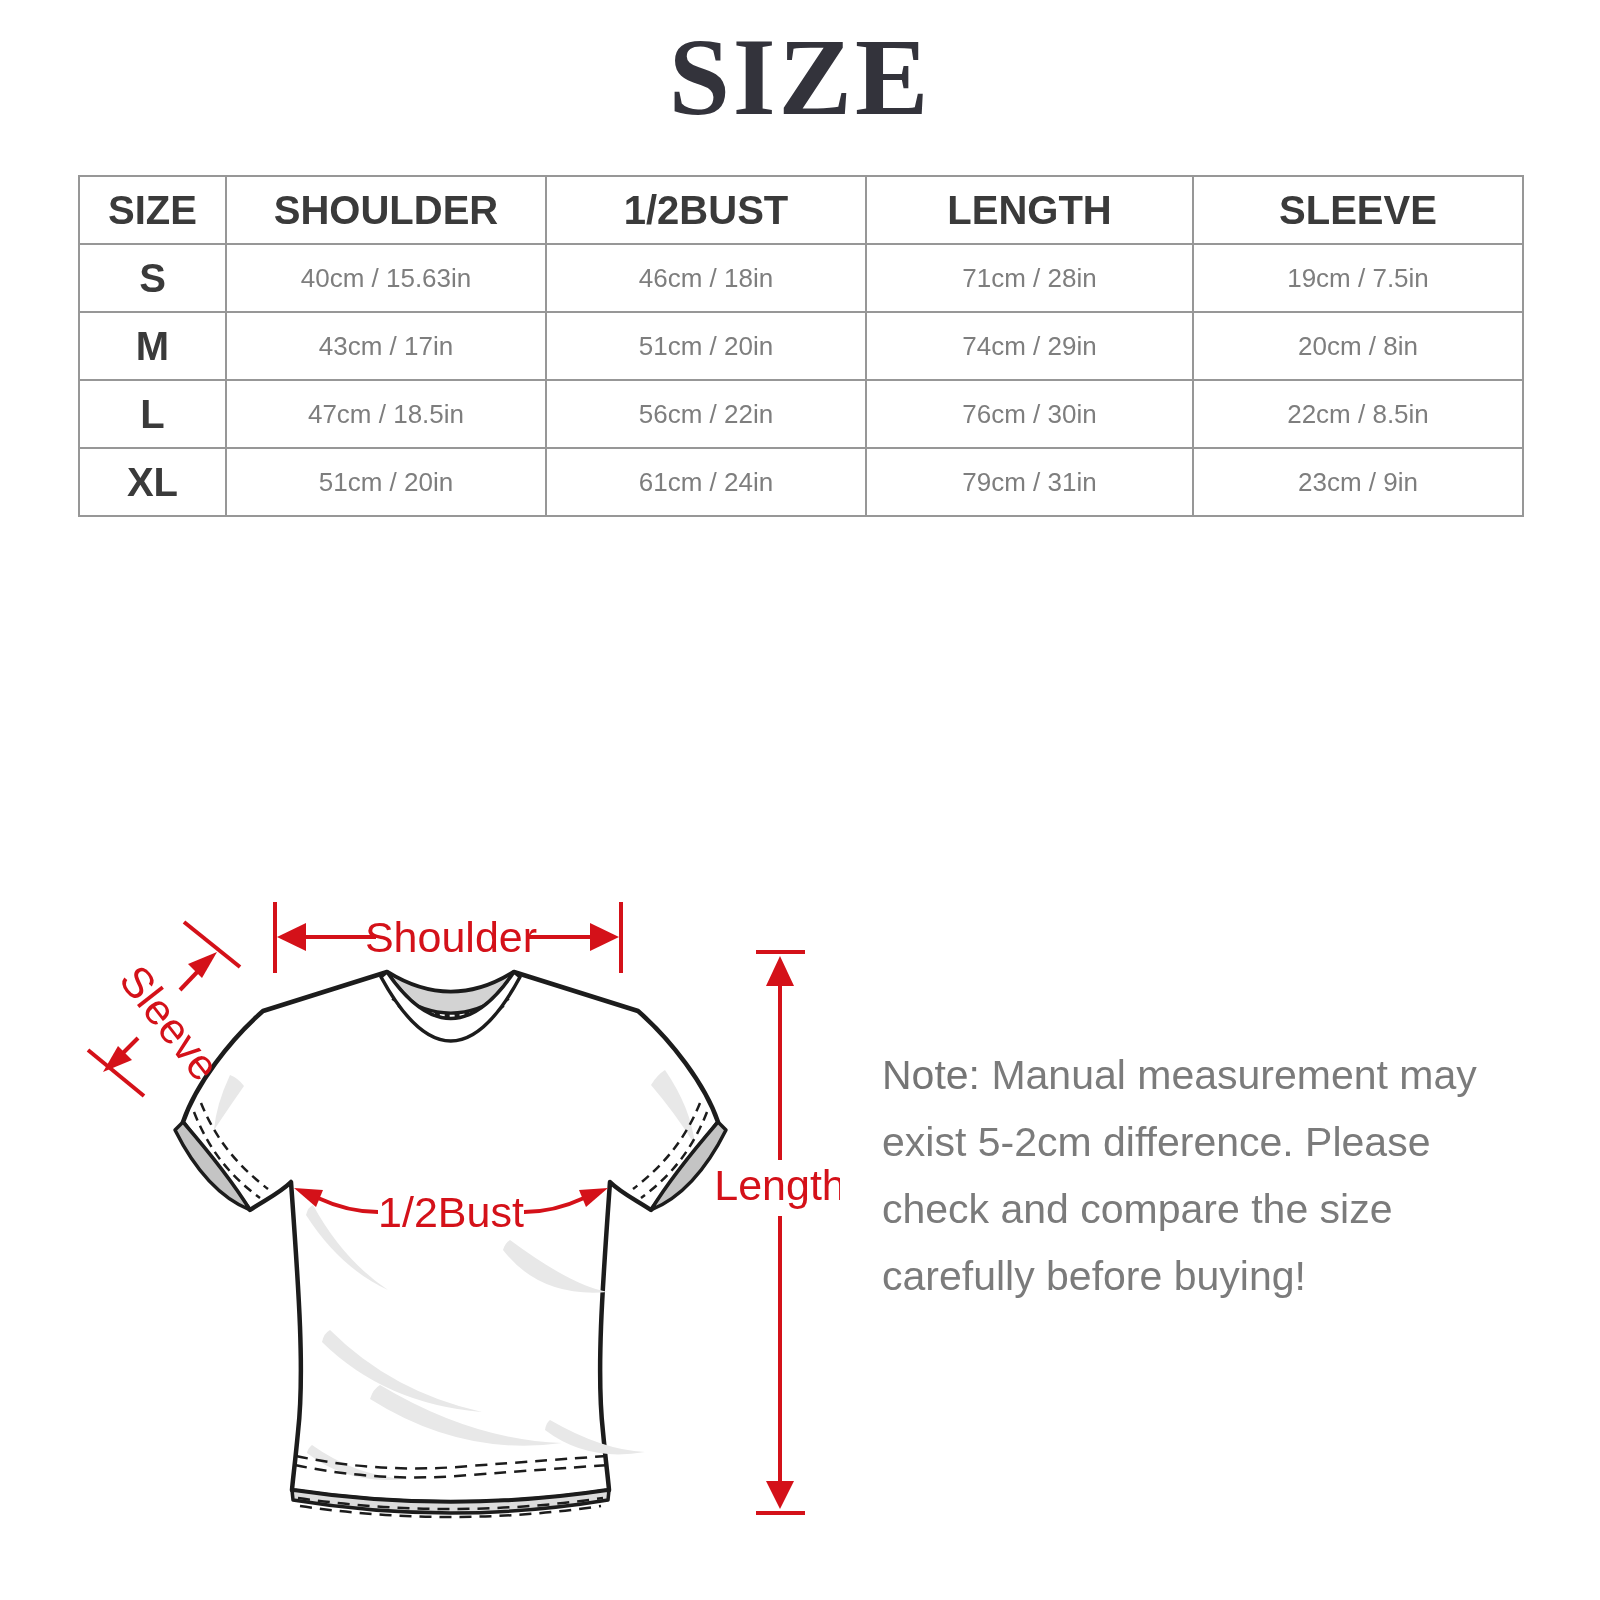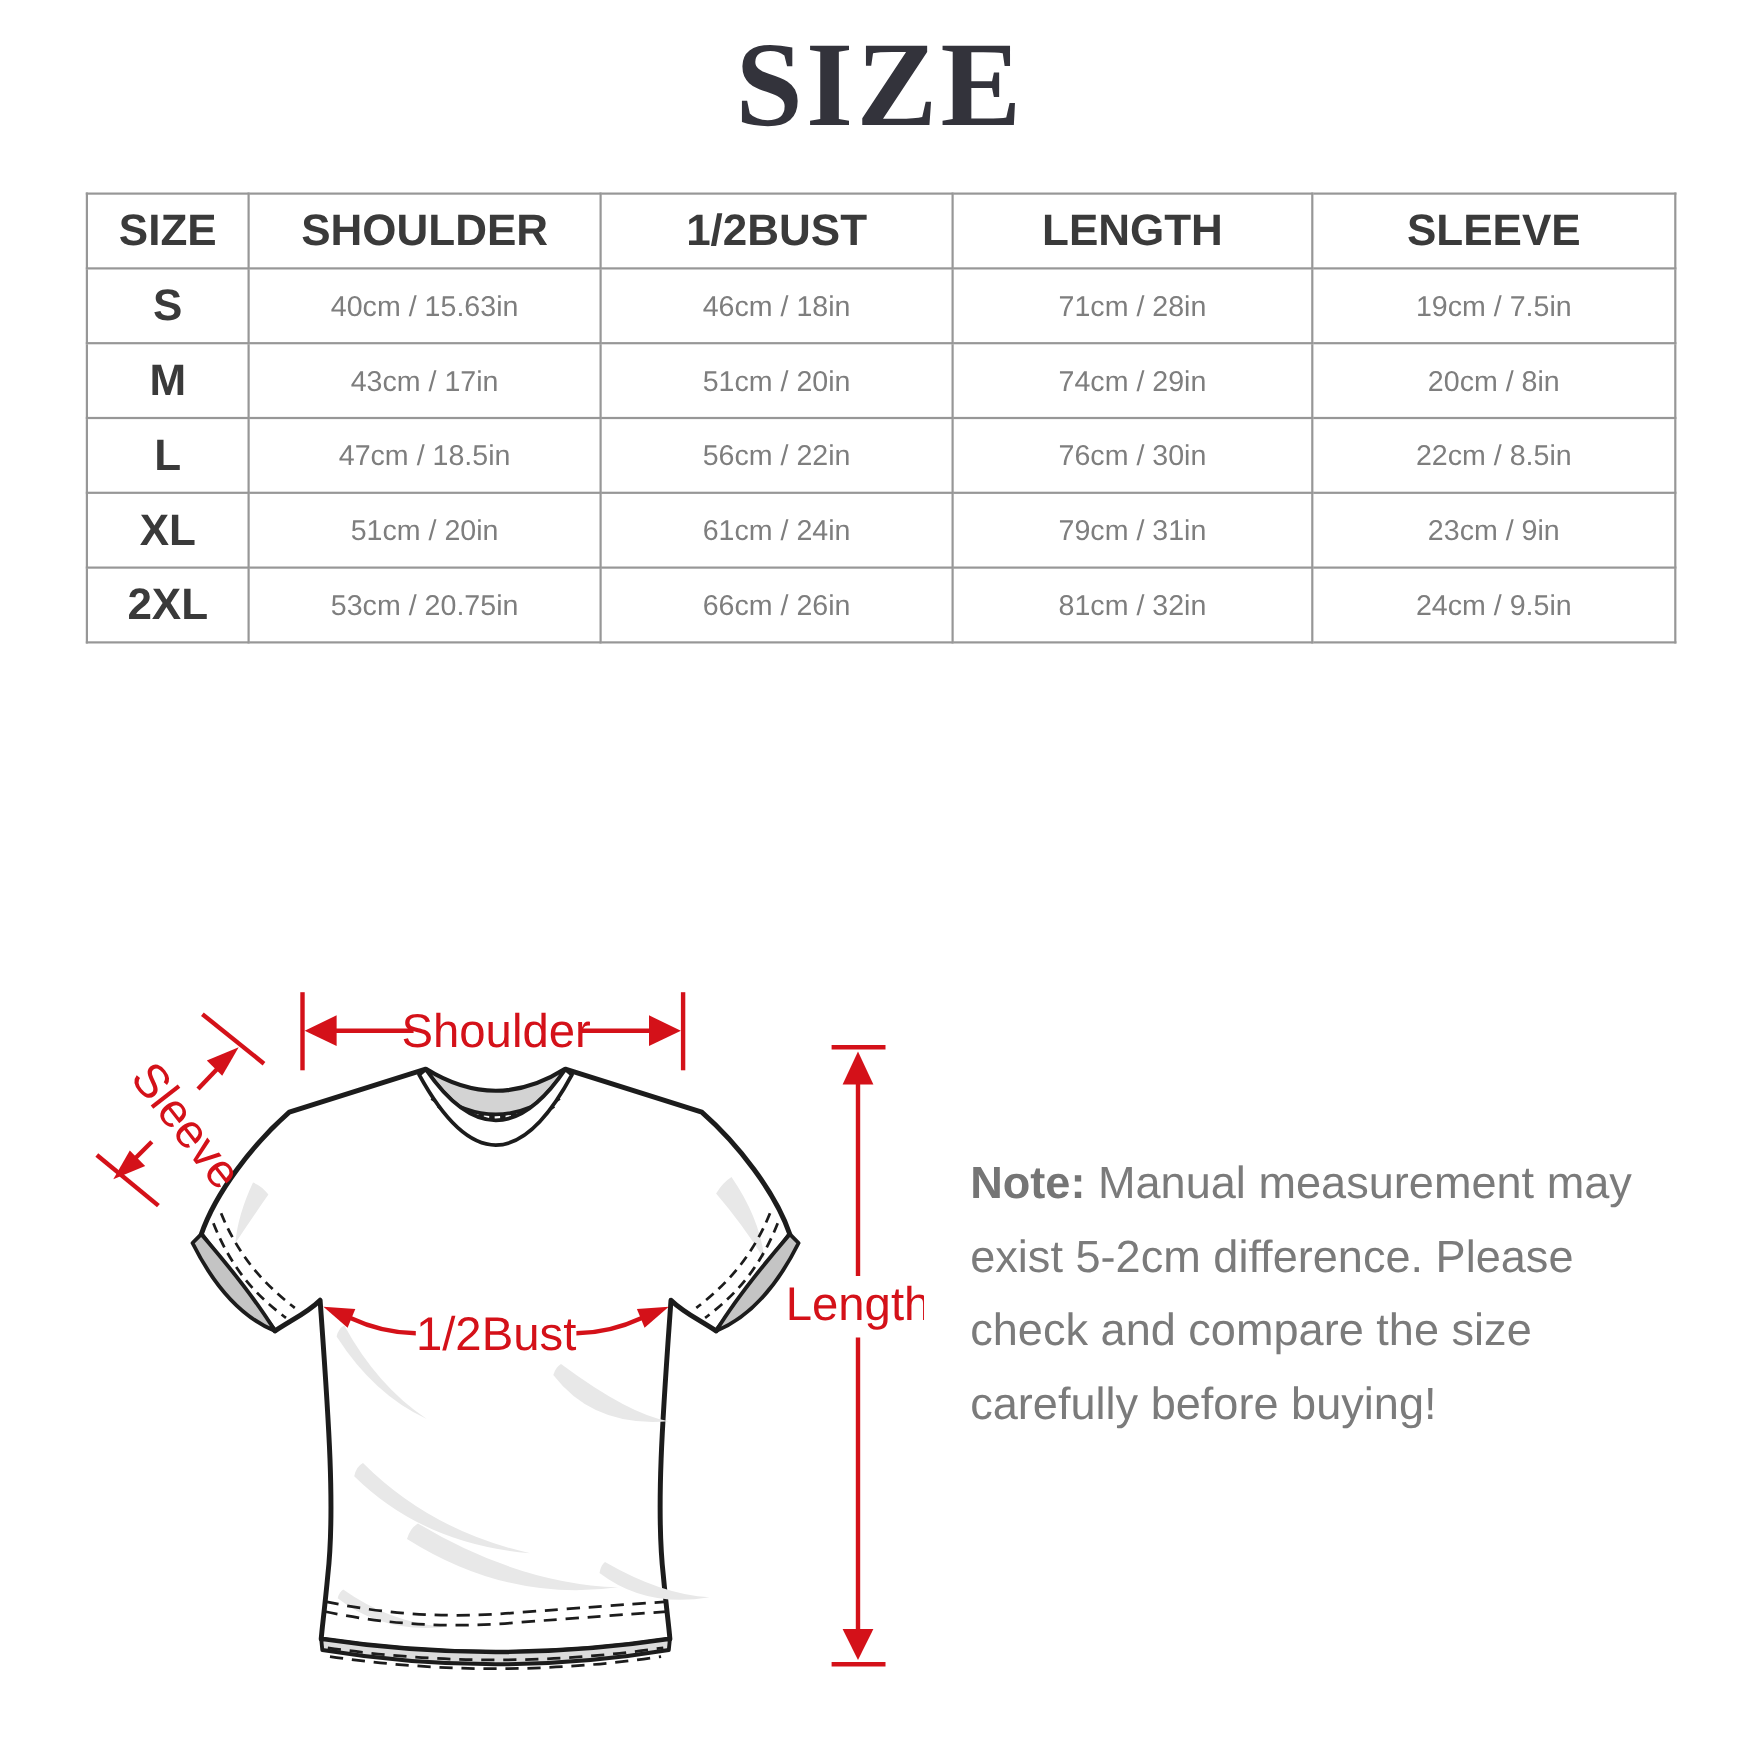--- a/index.html
+++ b/index.html
@@ -21,21 +21,21 @@
     padding:0;white-space:nowrap;
   }
   .size-table th{font-size:40px;font-weight:bold;color:#3a3a3a;}
   .size-table td{font-size:26px;font-weight:normal;color:#7e7e7e;}
   .size-table td.size-col{font-size:40px;font-weight:bold;color:#3a3a3a;}
   .diagram{position:absolute;left:80px;top:860px;width:760px;height:700px;}
   .note-block{
     position:absolute;left:882px;top:1042px;width:615px;
     font-size:41px;line-height:67px;color:#7b7b7b;text-align:left;
   }
-  .note-prefix{font-weight:bold;color:#757575;}
+  .note-prefix{font-weight:normal;color:#757575;}
   .red-text{font-size:43px;fill:#d41119;}
   .shirt-stroke{stroke:#1c1c1c;fill:none;}
 </style>
 </head>
 <body>
 
 <div class="page-title">SIZE</div>
 
 <table class="size-table">
   <colgroup>
@@ -75,27 +75,20 @@
       <td>56cm / 22in</td>
       <td>76cm / 30in</td>
       <td>22cm / 8.5in</td>
     </tr>
     <tr>
       <td class="size-col">XL</td>
       <td>51cm / 20in</td>
       <td>61cm / 24in</td>
       <td>79cm / 31in</td>
       <td>23cm / 9in</td>
-    </tr>
-    <tr>
-      <td class="size-col">2XL</td>
-      <td>53cm / 20.75in</td>
-      <td>66cm / 26in</td>
-      <td>81cm / 32in</td>
-      <td>24cm / 9.5in</td>
     </tr>
   </tbody>
 </table>
 
 <svg class="diagram" viewBox="0 0 760 700" xmlns="http://www.w3.org/2000/svg">
 
   <g>
 
     <path class="shirt-stroke" d="M307,112 L183,151
          C150,180 116,224 103,262

